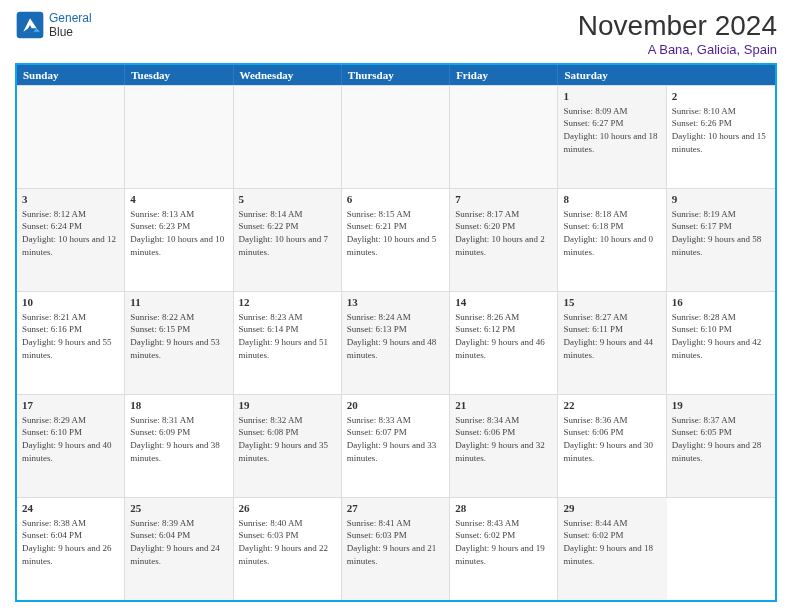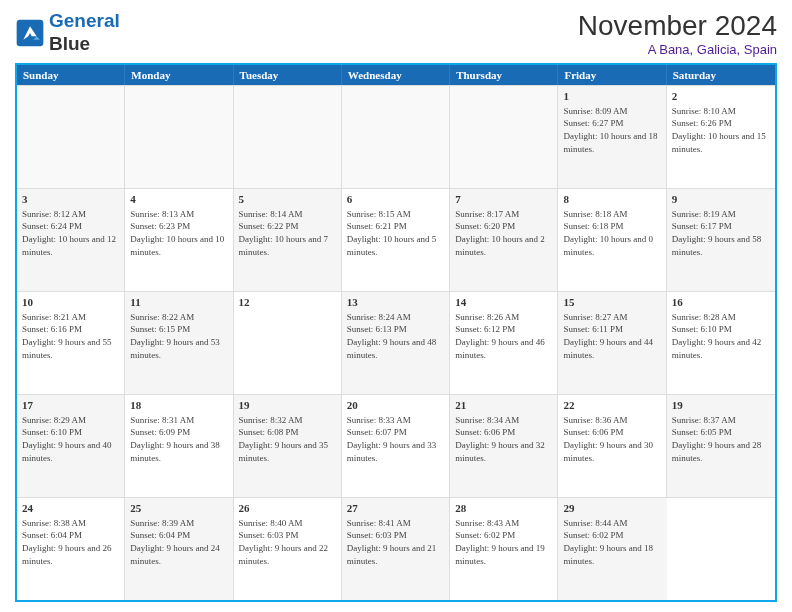--- a/index.html
+++ b/index.html
@@ -22,22 +22,22 @@
       justify-content: space-between;
       align-items: flex-start;
       margin-bottom: 6px;
     }
     .logo {
       display: flex;
       align-items: center;
       gap: 4px;
     }
     .logo-text {
-      font-size: 19px;
-      font-weight: bold;
+      font-size: 12px;
+      font-weight: normal;
       color: #333;
       line-height: 1.2;
     }
     .logo-text span {
       color: #1a6bb5;
     }
     .logo-icon {
       width: 30px;
       height: 30px;
     }
@@ -125,21 +125,20 @@
     </div>
     <div class="title-block">
       <div class="month-title">November 2024</div>
       <div class="subtitle">A Bana, Galicia, Spain</div>
     </div>
   </div>
 
   <div class="calendar">
     <div class="cal-header">
     <div class="cal-header-cell">Sunday</div>
-        <div class="cal-header-cell">Monday</div>
         <div class="cal-header-cell">Tuesday</div>
         <div class="cal-header-cell">Wednesday</div>
         <div class="cal-header-cell">Thursday</div>
         <div class="cal-header-cell">Friday</div>
         <div class="cal-header-cell">Saturday</div>
       </div>
     <div class="cal-body">
     <div class="cal-row">
           <div class="cal-cell empty"></div>
           <div class="cal-cell empty"></div>
@@ -189,20 +188,21 @@
           <div class="cal-cell">
             <div class="day-num">10</div>
             <div class="cell-info">Sunrise: 8:21 AM<br>Sunset: 6:16 PM<br>Daylight: 9 hours and 55 minutes.</div>
           </div>
           <div class="cal-cell shaded">
             <div class="day-num">11</div>
             <div class="cell-info">Sunrise: 8:22 AM<br>Sunset: 6:15 PM<br>Daylight: 9 hours and 53 minutes.</div>
           </div>
           <div class="cal-cell">
             <div class="day-num">12</div>
+            <div class="cell-info">Sunrise: 8:23 AM<br>Sunset: 6:14 PM<br>Daylight: 9 hours and 51 minutes.</div>
           </div>
           <div class="cal-cell shaded">
             <div class="day-num">13</div>
             <div class="cell-info">Sunrise: 8:24 AM<br>Sunset: 6:13 PM<br>Daylight: 9 hours and 48 minutes.</div>
           </div>
           <div class="cal-cell">
             <div class="day-num">14</div>
             <div class="cell-info">Sunrise: 8:26 AM<br>Sunset: 6:12 PM<br>Daylight: 9 hours and 46 minutes.</div>
           </div>
           <div class="cal-cell shaded">

